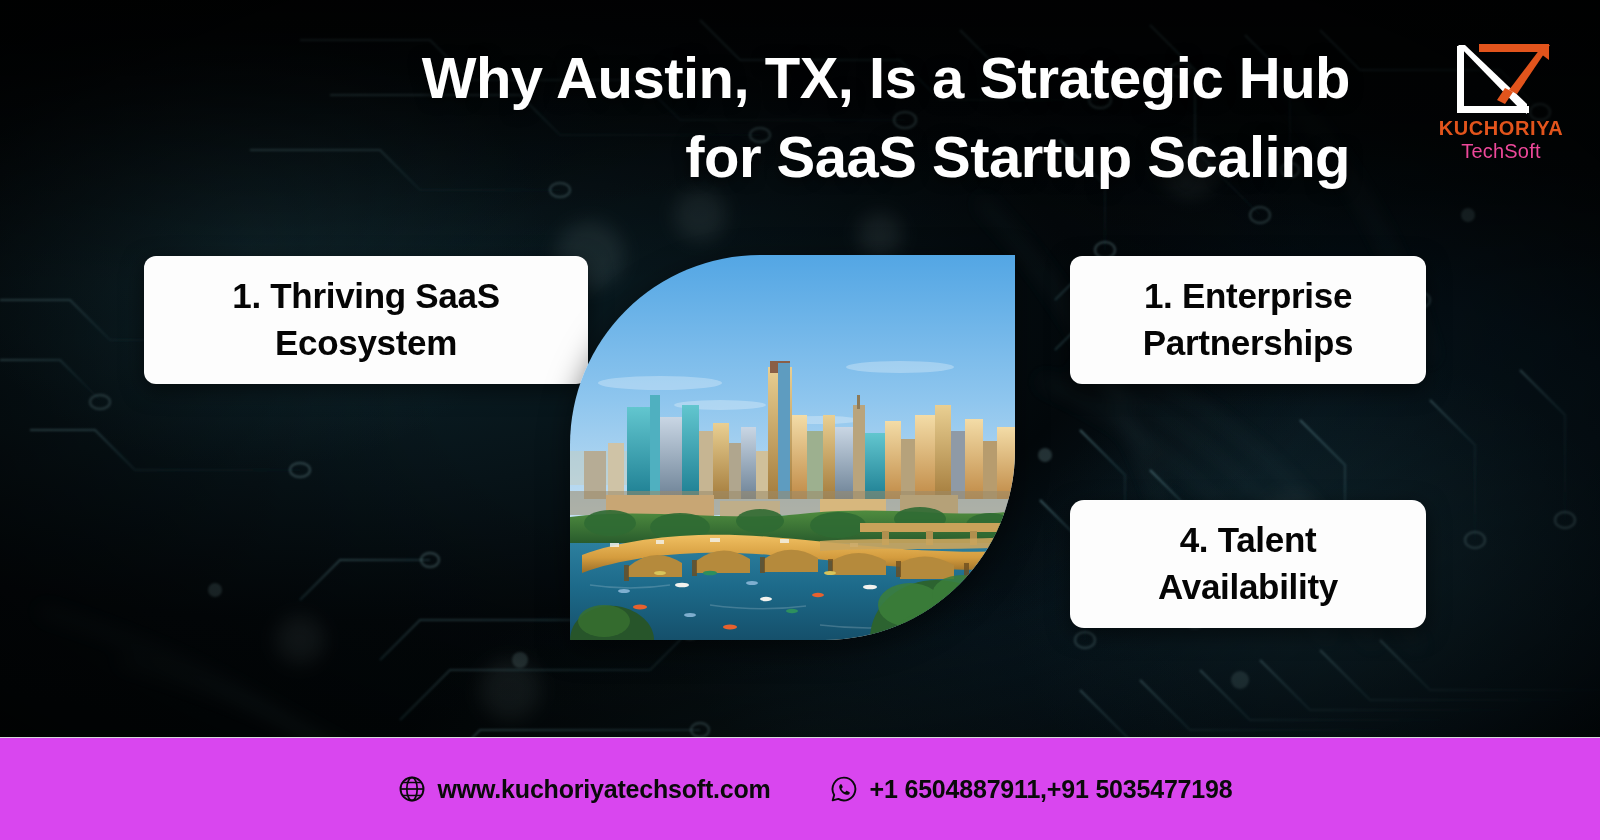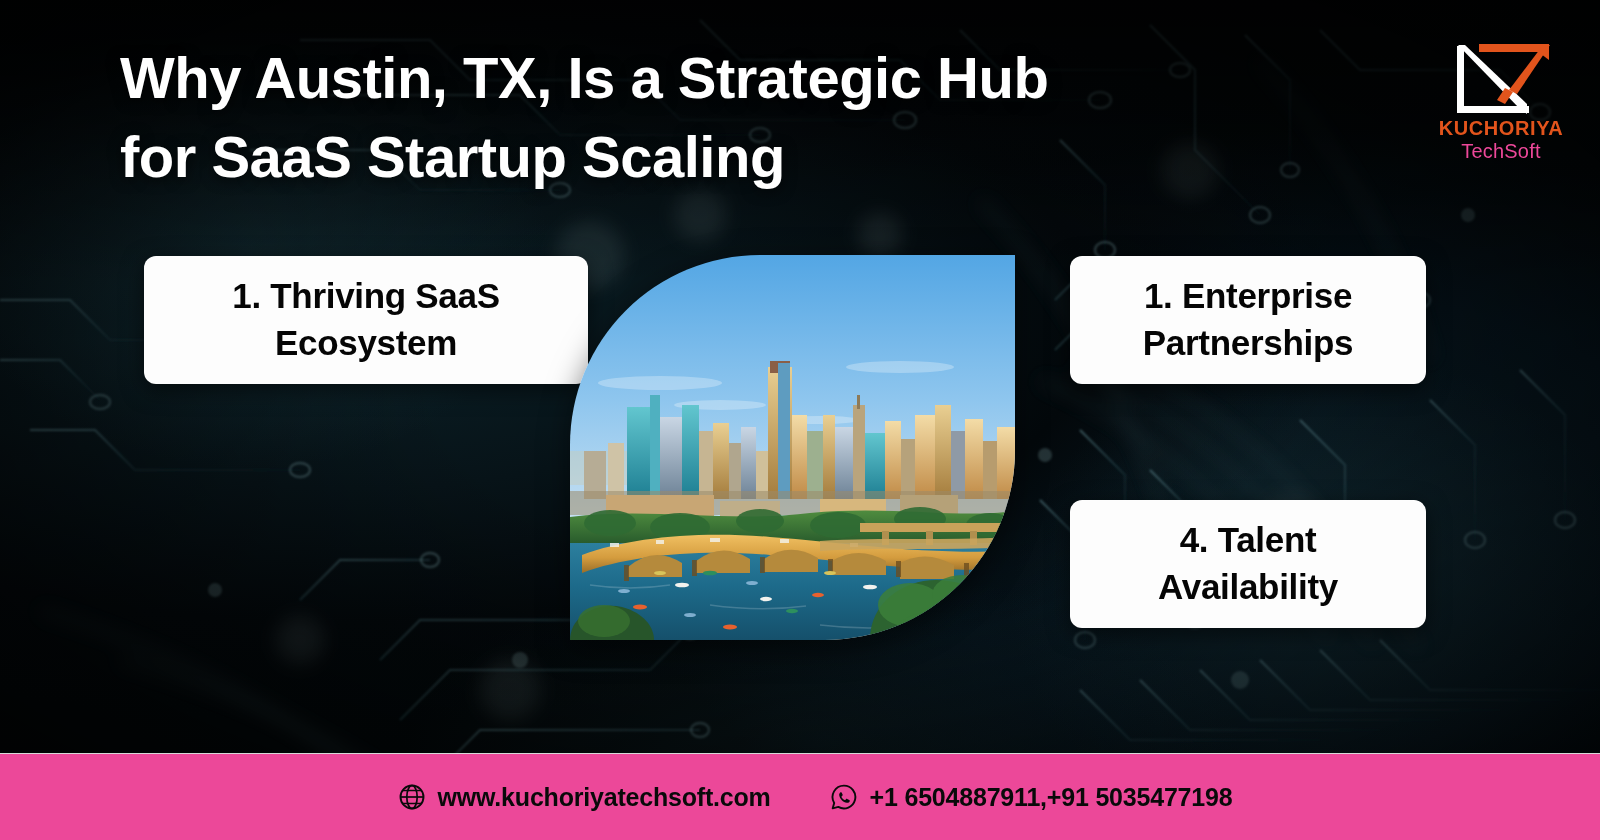--- a/index.html
+++ b/index.html
@@ -30,21 +30,21 @@
   }
   .bg-dark-top{
     background:linear-gradient(180deg, rgba(0,0,0,.72) 0%, rgba(0,0,0,.28) 18%, rgba(0,0,0,0) 34%);
   }
   .bg-svg{ position:absolute; inset:0; }
 
   
   .headline{
     position:absolute;
     left:0; right:0; top:38px;
-    text-align:left;
+    text-align:right;
     color:#ffffff;
     font-size:58px;
     font-weight:bold;
     letter-spacing:-0.5px;
     line-height:1.37;
     padding:0 250px 0 120px;
     text-shadow:0 2px 14px rgba(0,0,0,.75);
     white-space:pre-line;
   }
 
@@ -88,39 +88,39 @@
     color:#050505;
     font-size:35px;
     font-weight:bold;
     line-height:1.33;
     letter-spacing:-0.3px;
   }
 
   #card-1{ left:144px;  top:256px; width:444px; height:128px; }
   #card-2{ left:144px;  top:500px; width:372px; height:128px; }
   #card-3{ left:1070px; top:256px; width:356px; height:128px; }
-  #card-4{ left:1070px; top:500px; width:356px; height:128px; }
+  #card-4{ left:1070px; top:500px; width:356px; height:128px;border-radius:14px; }
 
   
   .photo{
     position:absolute;
     left:570px; top:255px;
     width:445px; height:385px;
     border-radius:190px 0 190px 0;
     overflow:hidden;
     box-shadow:0 8px 30px rgba(0,0,0,.5);
   }
   .photo svg{ display:block; width:100%; height:100%; }
 
   
   .footer{
     position:absolute;
     left:0; right:0; bottom:0;
-    height:87px;
-    background:#ec4899;
+    height:103px;
+    background:#d946ef;
     border-top:1px solid #d8d8d8;
     display:flex;
     align-items:center;
     justify-content:center;
     gap:17px;
   }
   .finfo{
     display:flex;
     align-items:center;
     gap:12px;

